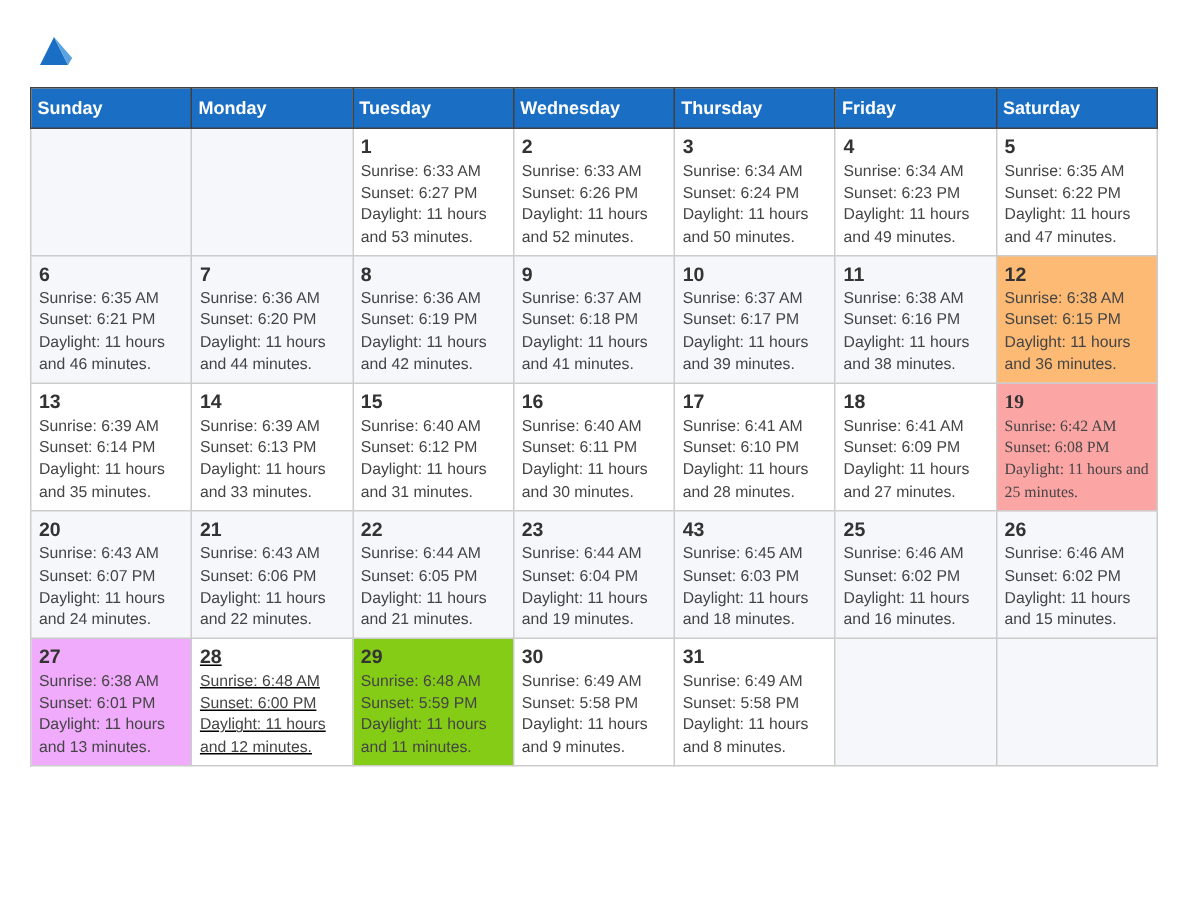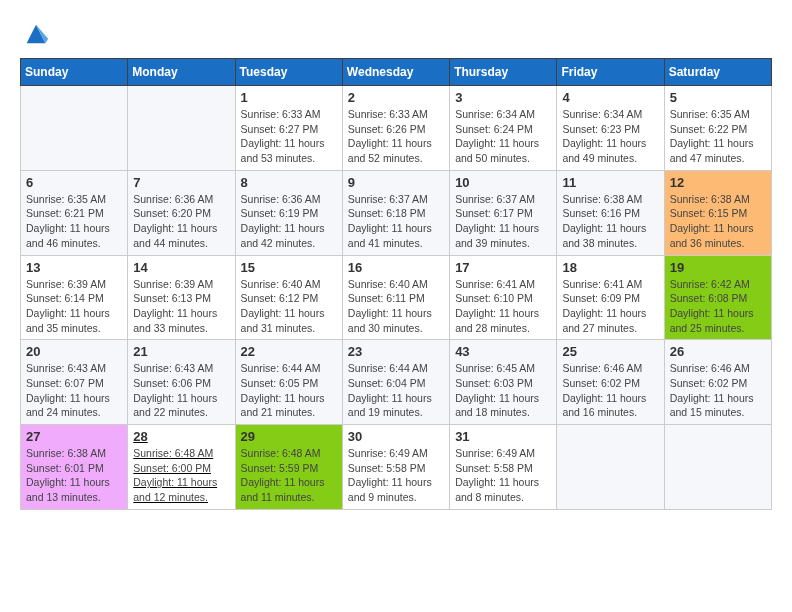--- a/index.html
+++ b/index.html
@@ -234,21 +234,21 @@
           <div class="cell-text" style="white-space: pre-line;">Sunrise: 6:41 AM
 Sunset: 6:10 PM
 Daylight: 11 hours and 28 minutes.</div>
         </td>
         <td style="background: rgb(255, 255, 255);">
           <span class="day-num">18</span>
           <div class="cell-text" style="white-space: pre-line;">Sunrise: 6:41 AM
 Sunset: 6:09 PM
 Daylight: 11 hours and 27 minutes.</div>
         </td>
-        <td style="background: #84cc16;">
+        <td style="background: #fca5a5; font-family: Liberation Serif, serif;">
           <span class="day-num">19</span>
           <div class="cell-text" style="white-space: pre-line;">Sunrise: 6:42 AM
 Sunset: 6:08 PM
 Daylight: 11 hours and 25 minutes.</div>
         </td>
       </tr>
       <tr>
         <td style="background: rgb(245, 247, 250);">
           <span class="day-num">20</span>
           <div class="cell-text" style="white-space: pre-line;">Sunrise: 6:43 AM

